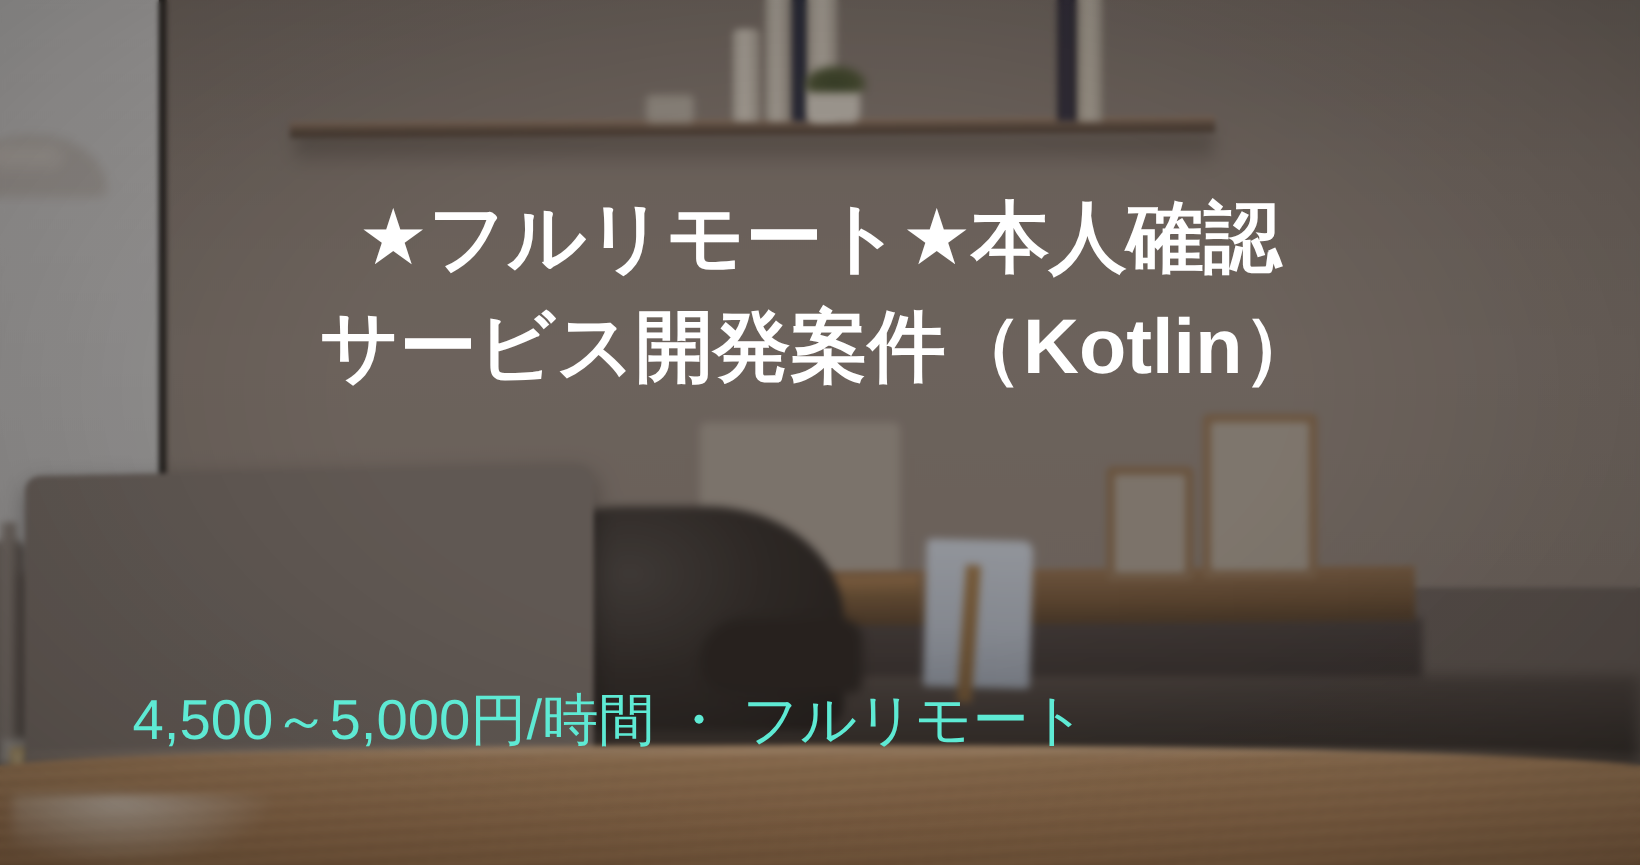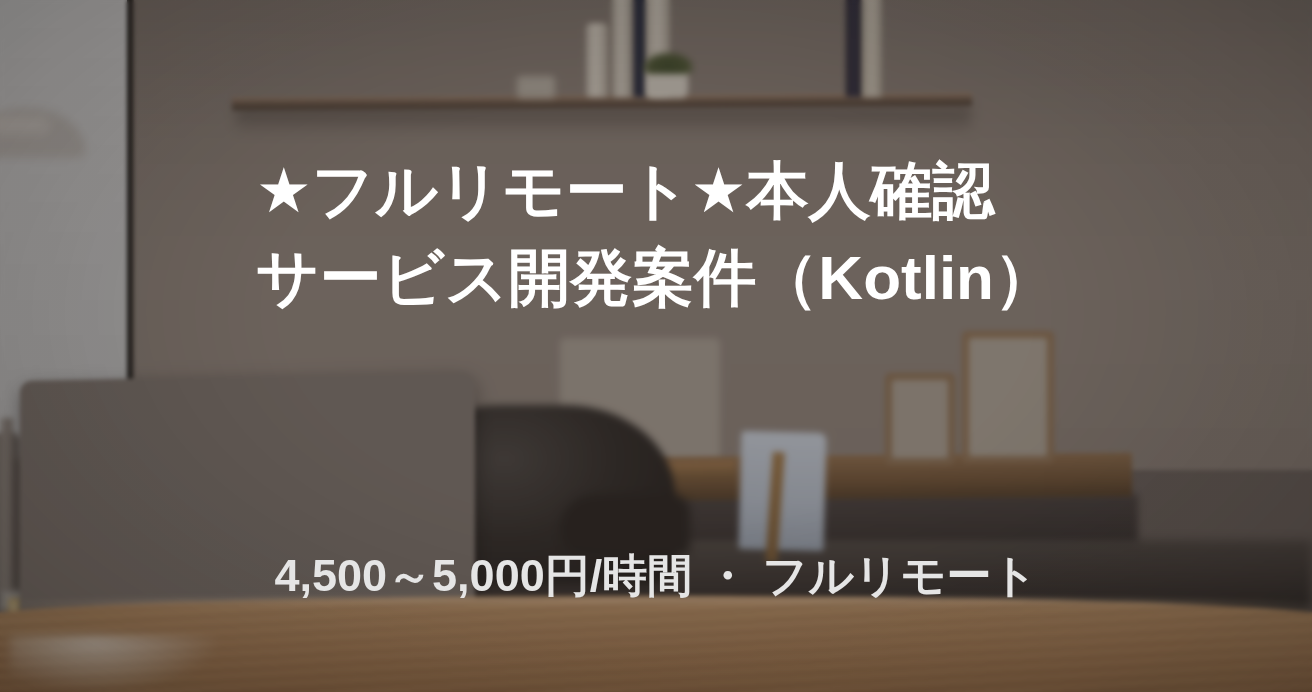--- a/index.html
+++ b/index.html
@@ -430,39 +430,38 @@
     display: flex;
     flex-direction: column;
     align-items: center;
   }
   .headline {
     position: absolute;
     left: 50%;
     transform: translateX(-50%);
     top: 148px;
     width: 800px;
-    text-align: left;
+    text-align: center;
     color: #ffffff;
     font-size: 62px;
     font-weight: bold;
     line-height: 1.40;
     letter-spacing: 0px;
     word-break: break-all;
     font-family: "Liberation Sans", "DejaVu Sans", sans-serif;
   }
   .subline {
     position: absolute;
     left: 50%;
     transform: translateX(-50%);
     top: 549px;
     width: 1100px;
-    text-align: center;
-    color: #e5e5e5;
+    color: #5eead4;
     font-size: 45px;
-    font-weight: bold;
+    font-weight: normal;
     line-height: 1.2;
     font-family: "Liberation Sans", "DejaVu Sans", sans-serif;
   }
 </style>
 </head>
 <body>
 
 <div id="banner">
 
   <div class="bg">

